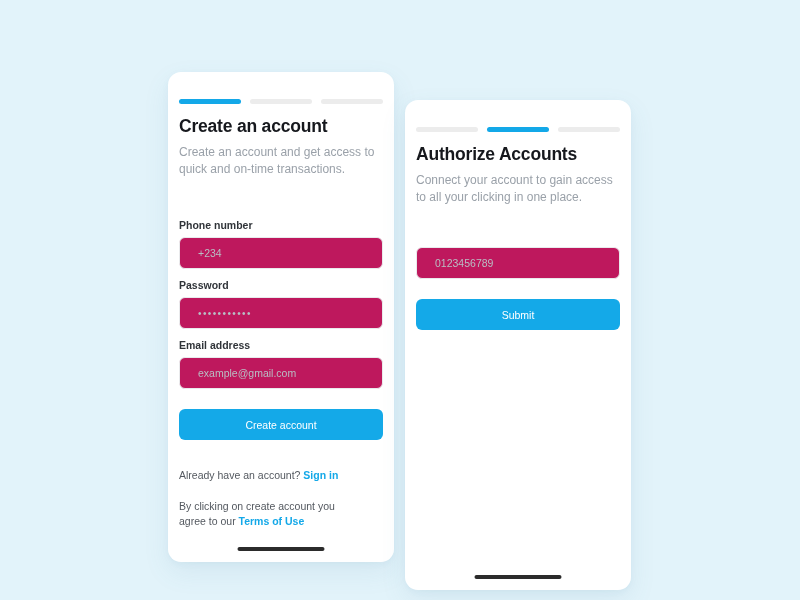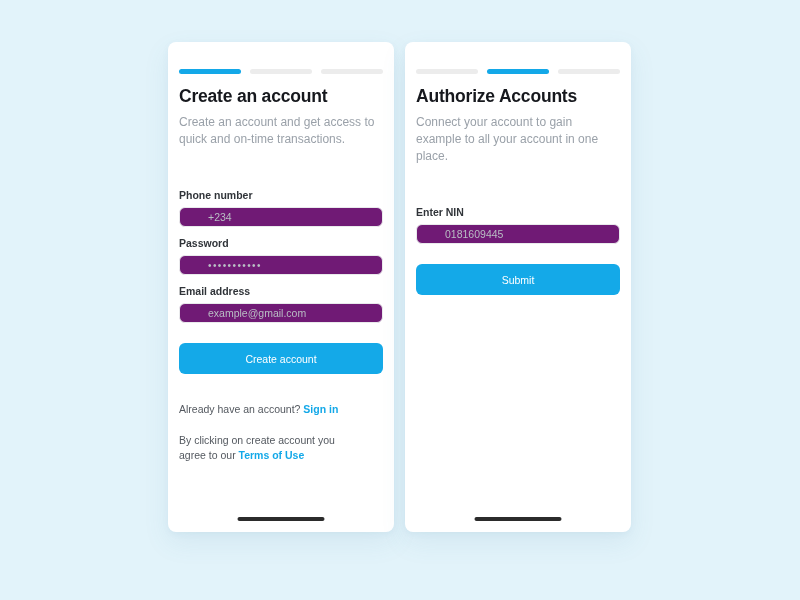--- a/index.html
+++ b/index.html
@@ -15,31 +15,31 @@
   }
   .stage {
     position: relative;
     width: 800px;
     height: 600px;
   }
 
   
   .phone {
     position: absolute;
-    top: 42px;
+    top: 72px;
     width: 226px;
     height: 490px;
     background: #ffffff;
-    border-radius: 8px;
+    border-radius: 13px;
     box-shadow: 0 10px 26px rgba(80, 140, 170, 0.10),
                 0 2px 6px rgba(80, 140, 170, 0.06);
     overflow: hidden;
   }
   .phone-1 { left: 168px; }
-  .phone-2 { left: 405px; }
+  .phone-2 { left: 405px; margin-top: 28px; }
 
   .phone-inner {
     position: absolute;
     left: 0;
     top: 0;
     right: 0;
     bottom: 0;
     padding: 27px 11px 0 11px;
     box-sizing: border-box;
   }
@@ -82,27 +82,27 @@
   .field {
     margin-bottom: 10px;
   }
   .field-label {
     font-size: 10.5px;
     color: #303439;
     margin-bottom: 6px;
     font-weight: bold;
   }
   .input {
-    height: 20px;
+    height: 32px;
     border: 1px solid #e9eaec;
     border-radius: 6px;
-    background: #701a75;
+    background: #be185d;
     display: flex;
     align-items: center;
-    padding: 0 28px;
+    padding: 0 18px;
     box-sizing: border-box;
     font-size: 10.5px;
     color: #b9bec4;
   }
   .input .dots {
     letter-spacing: 1.4px;
     font-size: 10px;
     color: #b9bec4;
   }
 
@@ -216,28 +216,27 @@
   <div class="phone phone-2">
     <div class="phone-inner">
 
       <div class="steps">
         <div class="step"></div>
         <div class="step active"></div>
         <div class="step"></div>
       </div>
 
       <h1 class="title">Authorize Accounts</h1>
-      <p class="subtitle">Connect your account to gain example to all your account in one place.</p>
+      <p class="subtitle">Connect your account to gain access to all your clicking in one place.</p>
 
       <div class="form">
 
         <div class="field">
-          <div class="field-label">Enter NIN</div>
-          <div class="input">
-            <span>0181609445</span>
+          <div class="input">
+            <span>0123456789</span>
           </div>
         </div>
 
         <button class="btn-primary">Submit</button>
 
       </div>
     </div>
     <div class="home-indicator"></div>
   </div>
 

